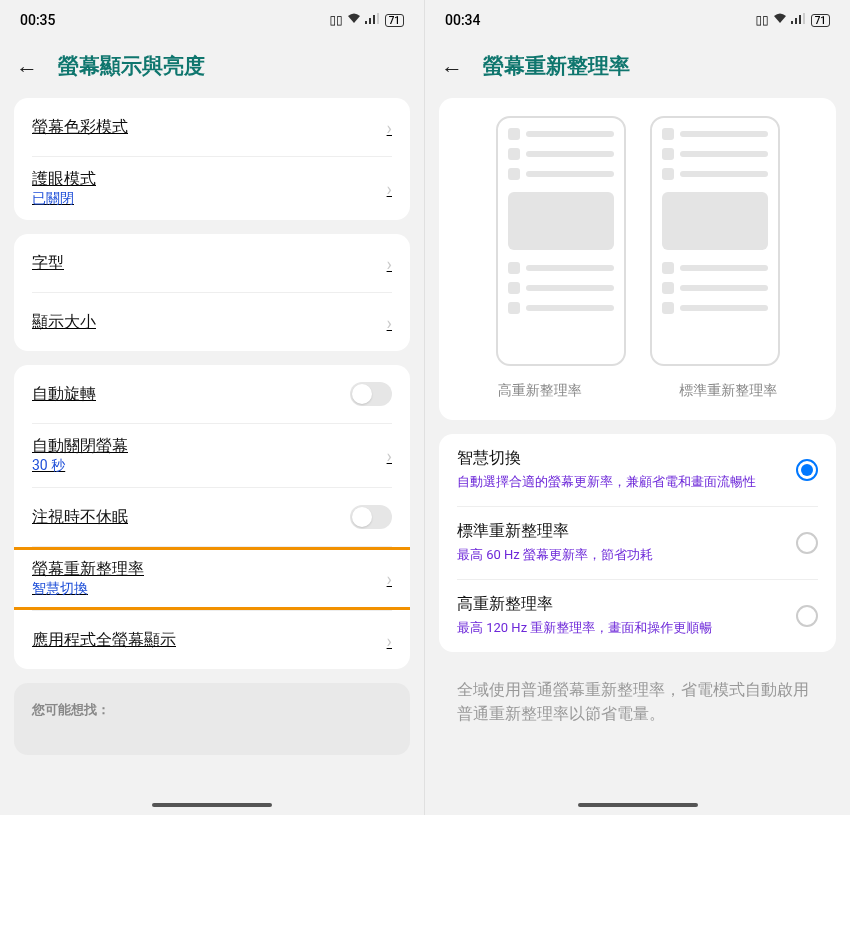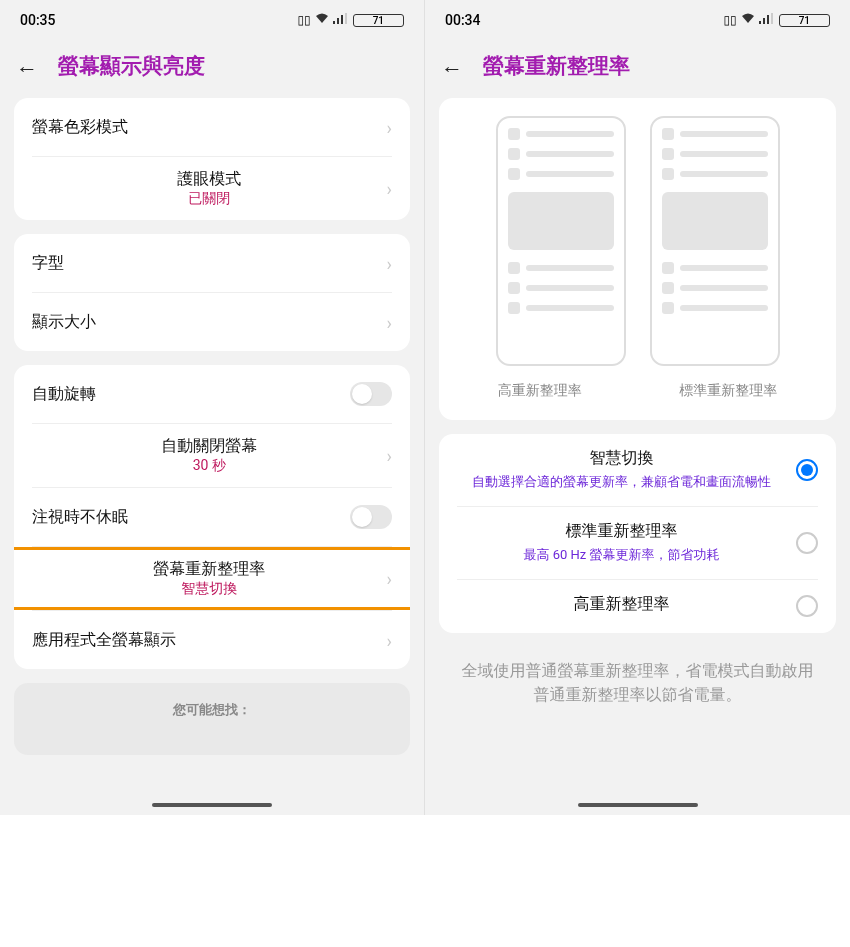--- a/index.html
+++ b/index.html
@@ -10,67 +10,67 @@
       font-family: -apple-system, BlinkMacSystemFont, "Segoe UI", Roboto, sans-serif;
       display: flex;
     }
     .screen {
       width: 425px;
       height: 815px;
       background: #f2f2f2;
       position: relative;
       display: flex;
       flex-direction: column;
-      text-align: center;
     }
     .screen.left { border-right: 1px solid #e0e0e0; }
     .statusbar {
       height: 40px;
       display: flex;
       align-items: center;
       justify-content: space-between;
       padding: 0 20px;
       font-size: 14px;
       font-weight: 500;
       color: #000;
     }
     .statusbar-icons { display: flex; align-items: center; gap: 4px; font-size: 12px; }
     .battery-box {
       border: 1px solid #333;
       border-radius: 3px;
-      padding: 0 19px;
+      padding: 0 3px;
       font-size: 10px;
       margin-left: 2px;
     }
     .header {
       display: flex;
       align-items: center;
       padding: 12px 16px 18px 16px;
       gap: 20px;
     }
     .back-arrow { font-size: 22px; color: #222; }
-    .header-title { font-size: 21px; font-weight: 600; color: #a21caf; }
+    .header-title { font-size: 21px; font-weight: 600; color: #0f766e; }
     .content { flex: 1; padding: 0 14px; overflow: hidden; }
     .card {
       background: #fff;
       border-radius: 14px;
       margin-bottom: 14px;
       overflow: hidden;
     }
     .row {
       display: flex;
       align-items: center;
       justify-content: space-between;
       padding: 16px 18px;
       min-height: 58px;
+      text-decoration: underline;
     }
     .row.with-sub { padding: 12px 18px; flex-direction: row; }
     .row-main { display: flex; flex-direction: column; gap: 0; flex: 1; }
     .row-title { font-size: 16px; color: #111; }
-    .row-sub { font-size: 14px; color: #be185d; }
+    .row-sub { font-size: 14px; color: #1d4ed8; }
     .divider { height: 1px; background: #eee; margin: 0 18px; }
     .chevron { color: #ccc; font-size: 18px; }
     .toggle {
       width: 42px; height: 24px;
       background: #e6e6e6;
       border-radius: 12px;
       position: relative;
     }
     .toggle::after {
       content: "";
@@ -367,20 +367,21 @@
         <div class="radio-text">
           <div class="radio-title">標準重新整理率</div>
           <div class="radio-desc">最高 60 Hz 螢幕更新率，節省功耗</div>
         </div>
         <div class="radio"></div>
       </div>
       <div class="divider"></div>
       <div class="radio-row">
         <div class="radio-text">
           <div class="radio-title">高重新整理率</div>
+          <div class="radio-desc">最高 120 Hz 重新整理率，畫面和操作更順暢</div>
         </div>
         <div class="radio"></div>
       </div>
     </div>
 
     <div class="footnote">全域使用普通螢幕重新整理率，省電模式自動啟用普通重新整理率以節省電量。</div>
 
   </div>
   <div class="nav-indicator"></div>
 </div>

